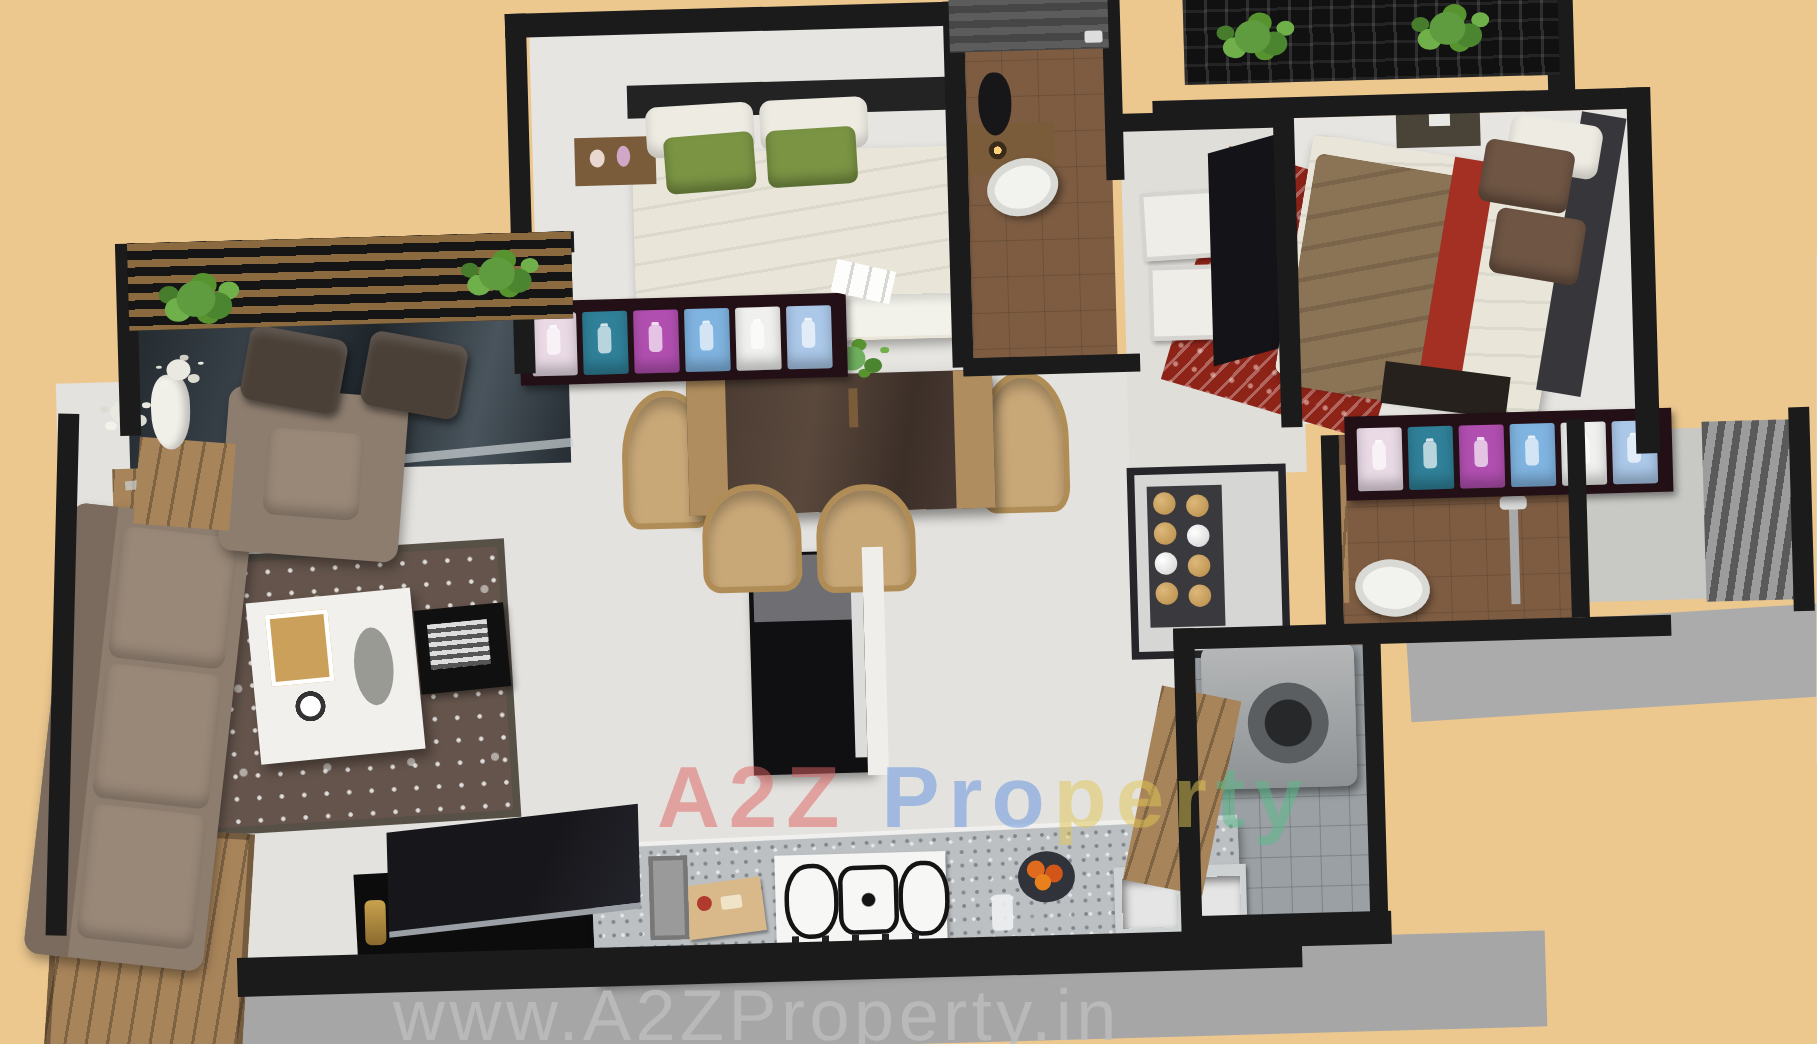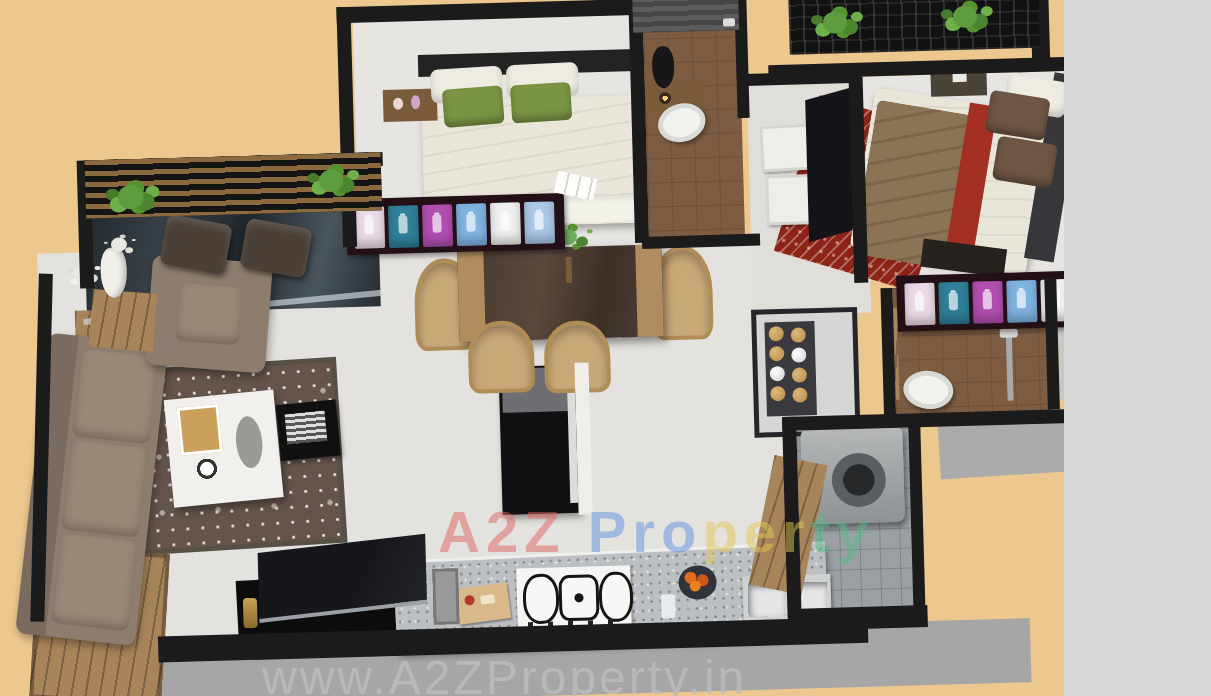--- a/index.html
+++ b/index.html
@@ -1,16 +1,16 @@
 <!DOCTYPE html>
 <html><head>
 <meta charset="utf-8">
 <style>
   html,body{margin:0;padding:0;background:#d8d8d8;font-family:"Liberation Sans",sans-serif;}
-  .stage{position:relative;width:1064px;height:696px;overflow:hidden;background:#ecc88f;}
+  .stage{position:relative;width:1211px;height:696px;overflow:hidden;background:#ecc88f;}
   .abs{position:absolute;}
   #plan{position:absolute;inset:0;transform:rotate(-1.6deg);}
   .wall{background:#1b1b1b;z-index:5;}
   .wallW{background:#efeeea;z-index:5;}
   .floorL{background:#e6e5e1;z-index:1;}
   .floorM{background:#e3e2de;z-index:1;}
   .floorG{background:#c8c8c5;z-index:1;}
   .tileB{background:#7d5c42;background-image:linear-gradient(rgba(0,0,0,.13) 1px,transparent 1px),linear-gradient(90deg,rgba(0,0,0,.13) 1px,transparent 1px);background-size:24px 24px;z-index:1;}
   .tileU{background:#9aa0a4;background-image:linear-gradient(rgba(0,0,0,.18) 1px,transparent 1px),linear-gradient(90deg,rgba(0,0,0,.18) 1px,transparent 1px);background-size:20px 20px;z-index:1;}
   .slab{background:#a6a6a6;z-index:0;}

